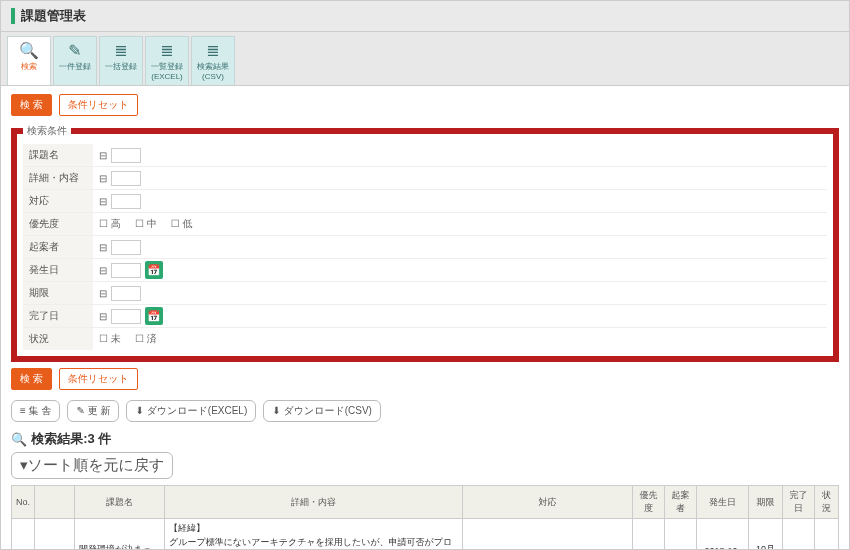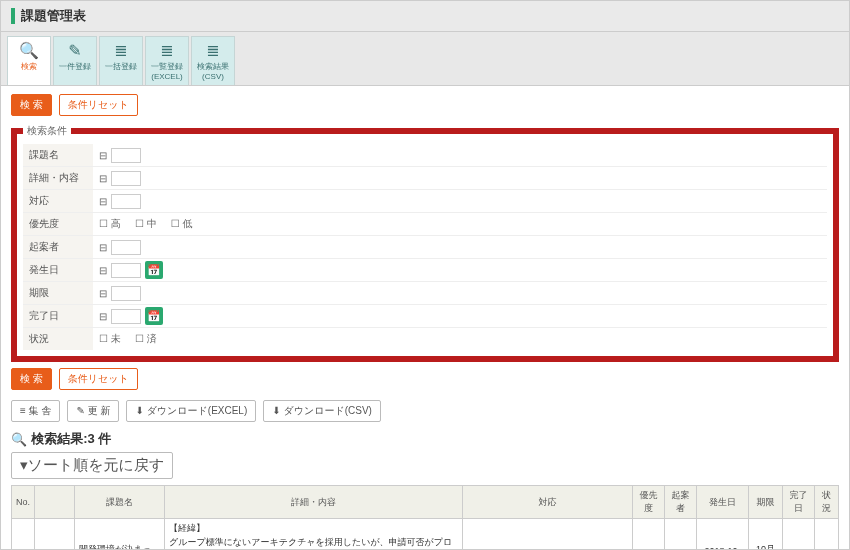--- a/index.html
+++ b/index.html
@@ -10,21 +10,21 @@
 .tabs { display: flex; background: #e8e8e8; padding: 4px 6px 0; border-bottom: 1px solid #ccc; }
 .tab { width: 44px; text-align: center; padding: 4px 2px; background: #d4ecec; border: 1px solid #c5d5d5; border-bottom: none; margin-right: 2px; font-size: 8px; color: #3a7070; cursor: pointer; }
 .tab.active { background: #fff; color: #e85d1a; }
 .tab .ticon { font-size: 16px; display: block; margin-bottom: 1px; }
 .content { background: #fff; padding: 8px 10px 16px; }
 .tip { font-size: 10px; margin-bottom: 4px; }
 .btnrow { margin-bottom: 8px; }
 .btn { display: inline-block; padding: 3px 8px; font-size: 10px; border: 1px solid; border-radius: 2px; cursor: pointer; margin-right: 4px; }
 .btn-orange { background: #e85d1a; color: #fff; border-color: #e85d1a; }
 .btn-outline { background: #fff; color: #e85d1a; border-color: #e85d1a; }
-.btn-grey { background: #fff; color: #555; border-color: #bbb; }
+.btn-grey { background: #fff; color: #555; border-color: #bbb; border-radius: 6px; }
 .fieldset { border: 6px solid #b91c1c; padding: 6px; margin-bottom: 6px; }
 .legend { font-size: 10px; color: #666; padding: 0 4px; }
 .frow { display: flex; align-items: center; border-bottom: 1px solid #eee; }
 .frow:last-child { border-bottom: none; }
 .flabel { width: 70px; background: #f6f4f0; padding: 4px 6px; font-size: 10px; color: #555; }
 .fval { flex: 1; padding: 2px 6px; display: flex; align-items: center; gap: 4px; }
 .fval input[type=text] { width: 30px; border: 1px solid #ccc; font-size: 10px; padding: 1px; }
 .fval .w { width: 30px; }
 .cal { display: inline-flex; width: 18px; height: 18px; background: #2aa86f; color: #fff; align-items: center; justify-content: center; border-radius: 2px; font-size: 11px; cursor: pointer; }
 .chk { font-size: 10px; color: #666; }

